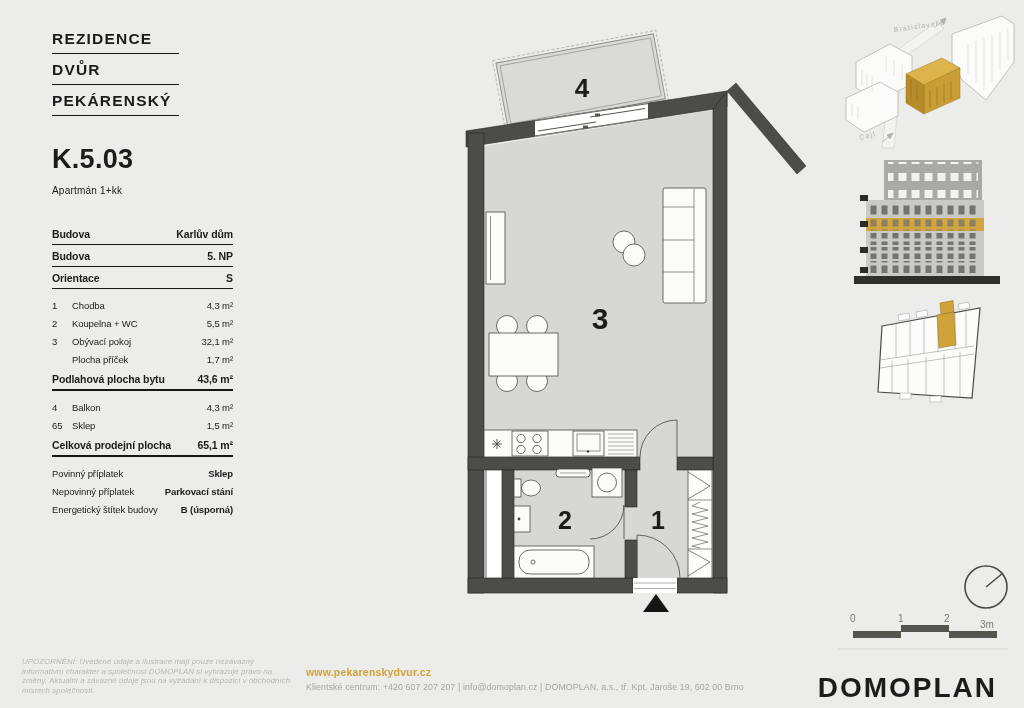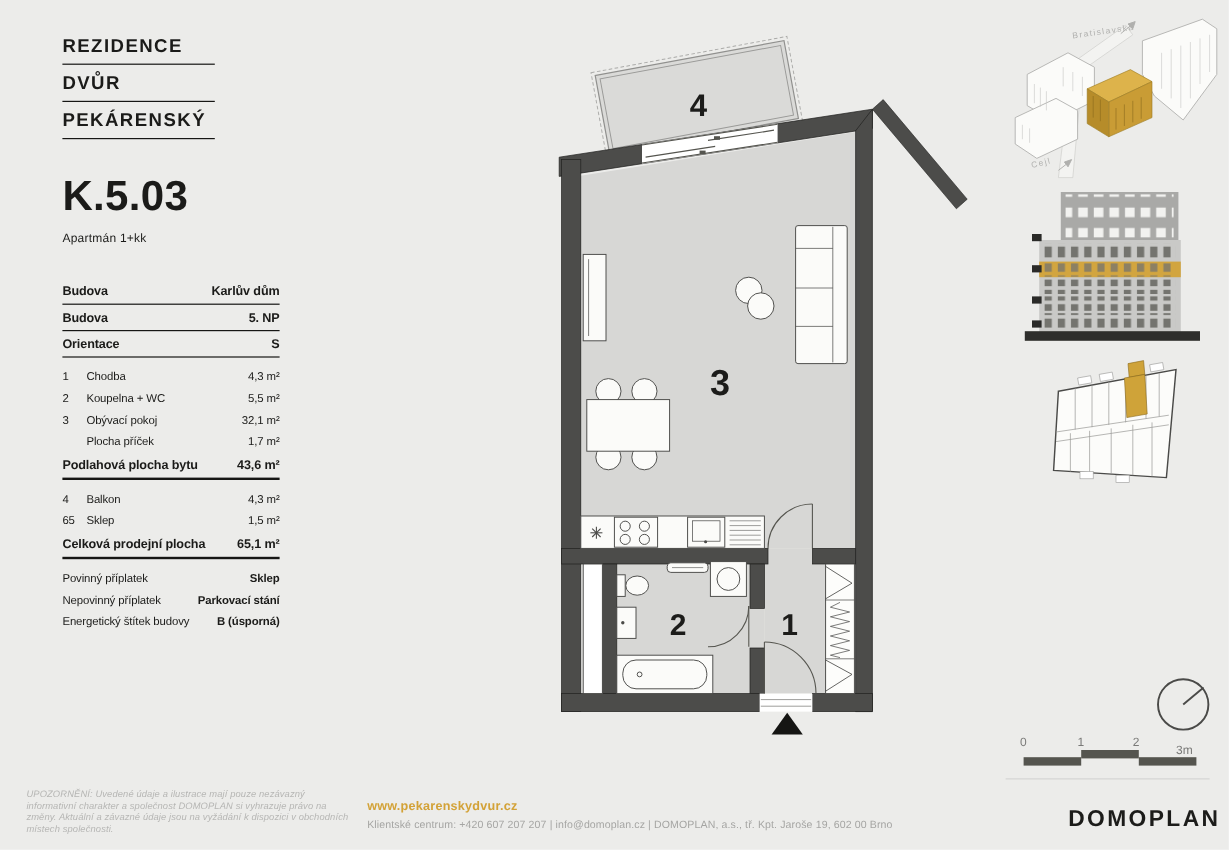--- a/index.html
+++ b/index.html
@@ -4,39 +4,39 @@
 <style>
   html,body{margin:0;padding:0;}
   .page{position:relative;width:1024px;height:708px;background:#ECECEA;overflow:hidden;
         font-family:"Liberation Sans", sans-serif;color:#1B1B19;}
   svg text{font-family:"Liberation Sans", sans-serif;}
 
   
   .left-panel{position:absolute;left:52px;top:30px;width:181px;}
   .logo-line{width:127px;font-size:15.5px;font-weight:700;letter-spacing:1.2px;
              padding-bottom:5px;border-bottom:1.6px solid #161614;margin-bottom:7px;}
-  .unit-code{margin-top:28px;font-size:35px;font-weight:700;letter-spacing:.3px;}
+  .unit-code{margin-top:28px;font-size:27px;font-weight:700;letter-spacing:.3px;}
   .unit-type{margin-top:10px;font-size:10px;font-weight:400;letter-spacing:.2px;}
   .info-table{margin-top:27px;font-size:9.5px;letter-spacing:-.1px;}
   .trow{display:flex;align-items:center;padding:4px 0 3px;}
   .trow .num{width:20px;}
   .trow .lbl{flex:1;}
   .trow .val{text-align:right;white-space:nowrap;}
   .trow.hdr{font-weight:700;font-size:10.5px;border-bottom:1.6px solid #161614;padding:5px 0 4px;}
   .trow.bold-total{font-weight:700;font-size:10.5px;border-bottom:2.6px solid #161614;padding:5px 0 4px;}
   .group-gap{margin-top:7px;}
   .trow .val.b{font-weight:700;}
 
   
   .disclaimer{position:absolute;left:22px;top:657px;width:272px;font-size:7.8px;line-height:9.6px;
               font-style:italic;color:#B6B6B4;letter-spacing:.1px;}
   .footer-center{position:absolute;left:306px;top:666px;}
   .footer-link{font-size:10.5px;font-weight:700;color:#D3A237;letter-spacing:.2px;}
   .footer-contact{margin-top:4px;font-size:8.8px;color:#A5A5A3;letter-spacing:.1px;}
-  .footer-logo{position:absolute;right:7px;top:672px;font-size:19px;font-weight:700;
+  .footer-logo{position:absolute;right:27px;top:672px;font-size:28px;font-weight:700;
                letter-spacing:2px;color:#1C1C1A;}
 </style>
 </head>
 <body>
 
 <div class="page">
 
 <svg width="1024" height="708" viewBox="0 0 1024 708" style="position:absolute;left:0;top:0;">
   <defs>
     <pattern id="winUpper" width="13" height="17" patternUnits="userSpaceOnUse">

